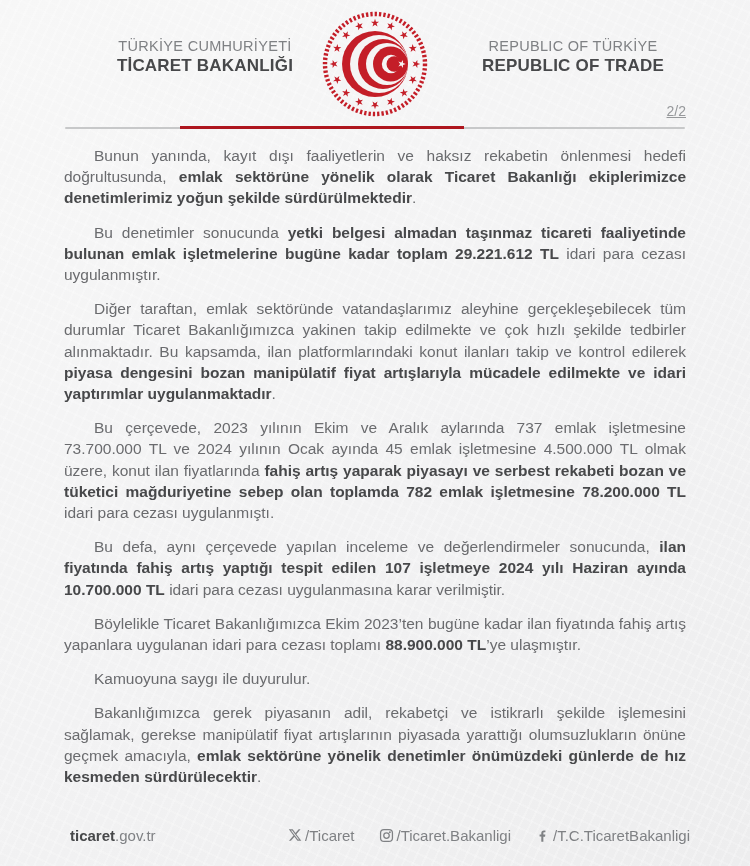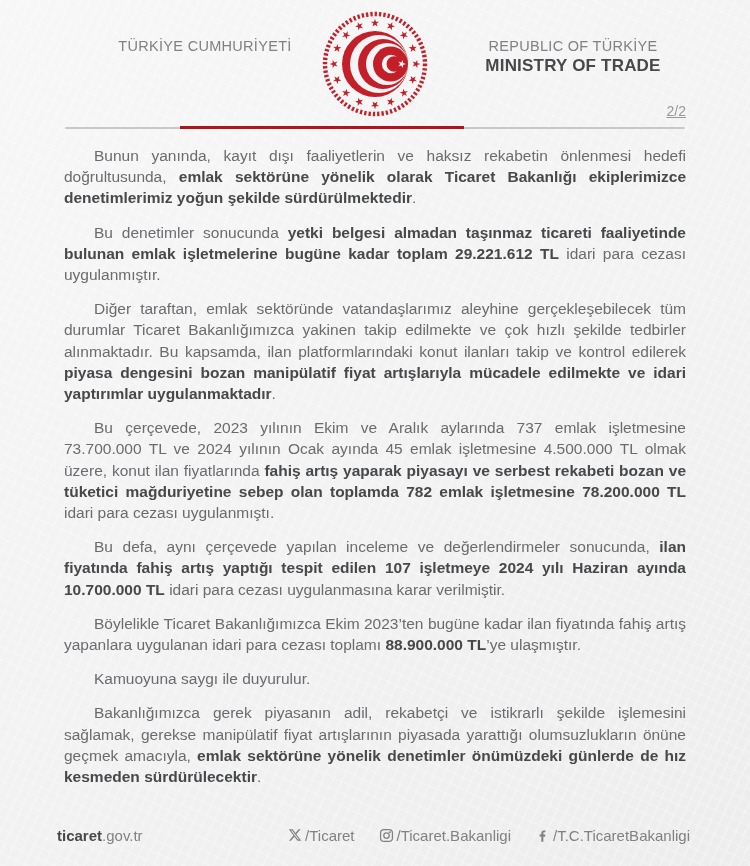--- a/index.html
+++ b/index.html
@@ -32,37 +32,38 @@
   .content {
     position:absolute; top:145px; left:64px; width:622px;
     color:var(--text-regular); font-size:15.5px; line-height:21.2px;
     text-align:justify;
   }
   .content p { text-indent:30px; margin-bottom:13px; }
   .content .b { font-weight:bold; color:var(--text-bold); }
 
   
   footer {
-    position:absolute; left:57px; right:60px; bottom:20px; height:22px;
+    position:absolute; left:70px; right:60px; bottom:20px; height:22px;
     display:flex; justify-content:space-between; align-items:center;
     color:var(--muted); font-size:15px;
   }
   .site { color:var(--muted); cursor:pointer; }
   .site .b { font-weight:bold; color:var(--text-bold); }
   .socials { display:flex; gap:24px; align-items:center; }
   .social { display:flex; align-items:center; gap:3px; cursor:pointer; white-space:nowrap; }
   .social svg { display:block; }
 </style>
 </head>
 <body>
 
 <div class="page">
 
   <div class="hblock left">
     <div class="h1">TÜRKİYE CUMHURİYETİ</div>
+    <div class="h2">TİCARET BAKANLIĞI</div>
   </div>
 
   <div class="logo">
     <svg width="114" height="112" viewBox="-57 -56 114 112">
       <defs>
         <path id="st" d="M0,-1 L0.2245,-0.309 L0.9511,-0.309 L0.3633,0.118 L0.5878,0.809 L0,0.382 L-0.5878,0.809 L-0.3633,0.118 L-0.9511,-0.309 L-0.2245,-0.309 Z"></path>
       </defs>
 
       <circle r="50" fill="none" stroke="#c41e28" stroke-width="4.4" stroke-dasharray="2.3 2.05"></circle>
 
@@ -90,21 +91,21 @@
       <circle cx="15.5" cy="0" r="17.5" fill="#c41e28"></circle>
 
       <circle cx="16" cy="0" r="9.2" fill="#f5f4f4"></circle>
       <circle cx="19.2" cy="0" r="7.7" fill="#c41e28"></circle>
       <use href="#st" transform="translate(26.7,0) scale(4.1) rotate(90)" fill="#f5f4f4"></use>
     </svg>
   </div>
 
   <div class="hblock right">
     <div class="h1">REPUBLIC OF TÜRKİYE</div>
-    <div class="h2">MINISTRY OF TRADE</div>
+    <div class="h2">REPUBLIC OF TRADE</div>
   </div>
 
   <div class="pagenum">2/2</div>
 
   <div class="divider">
     <div class="gray"></div>
     <div class="red"></div>
   </div>
 
   <main class="content">

